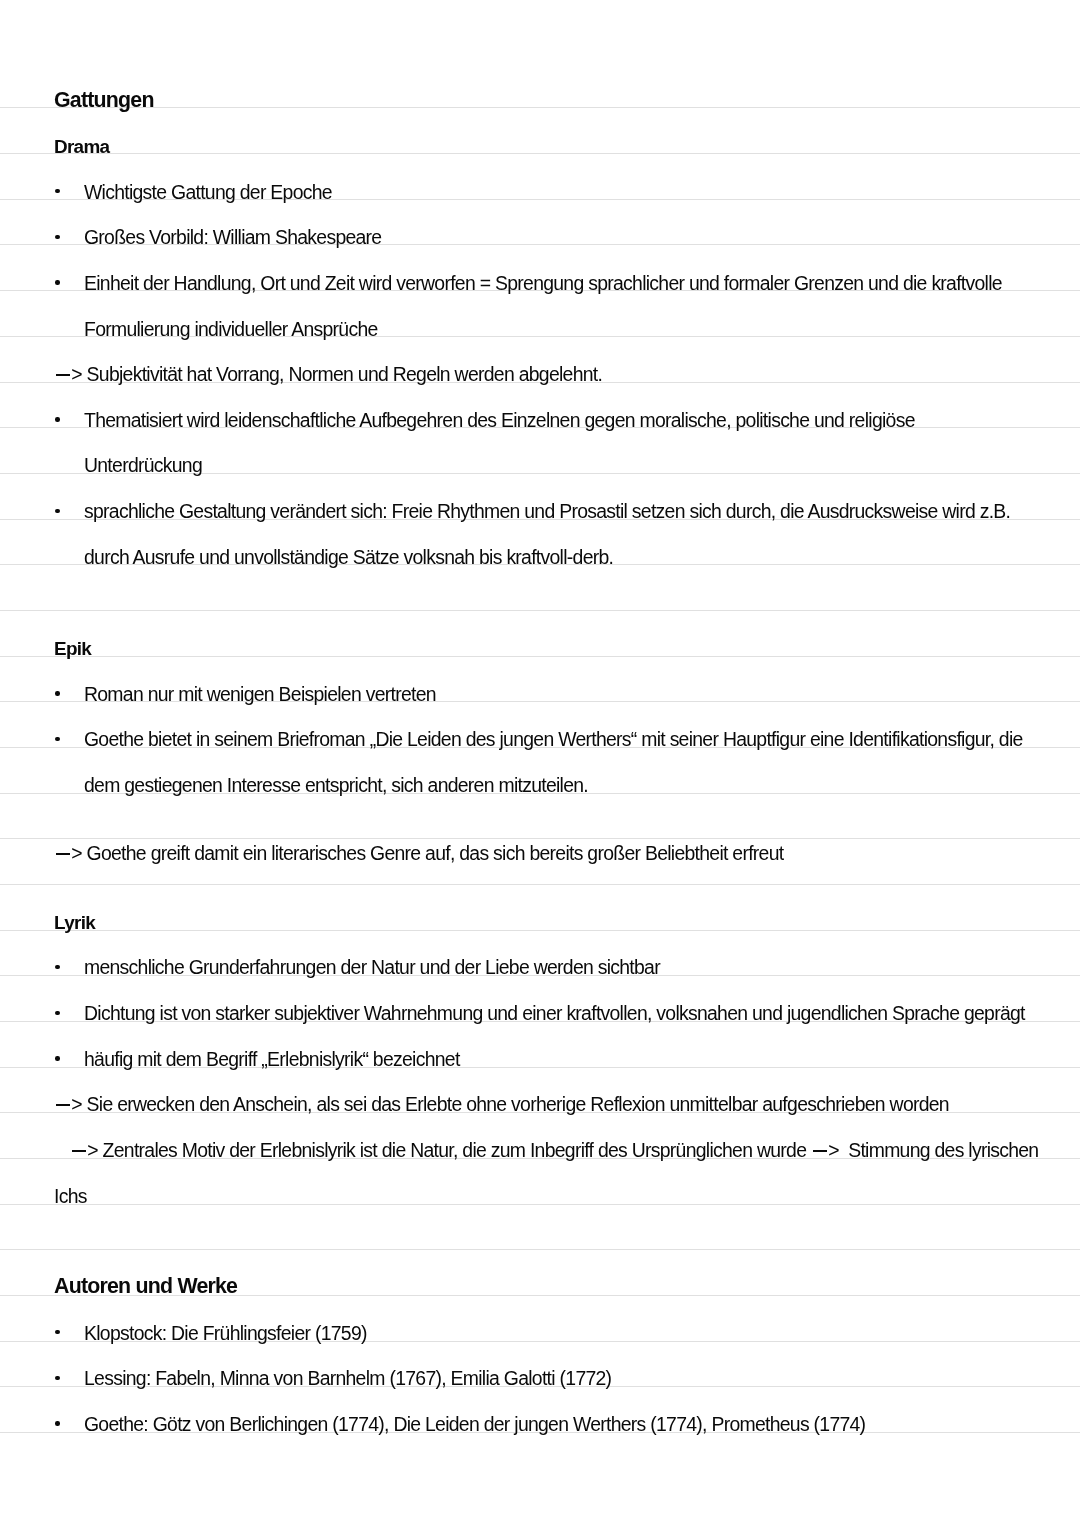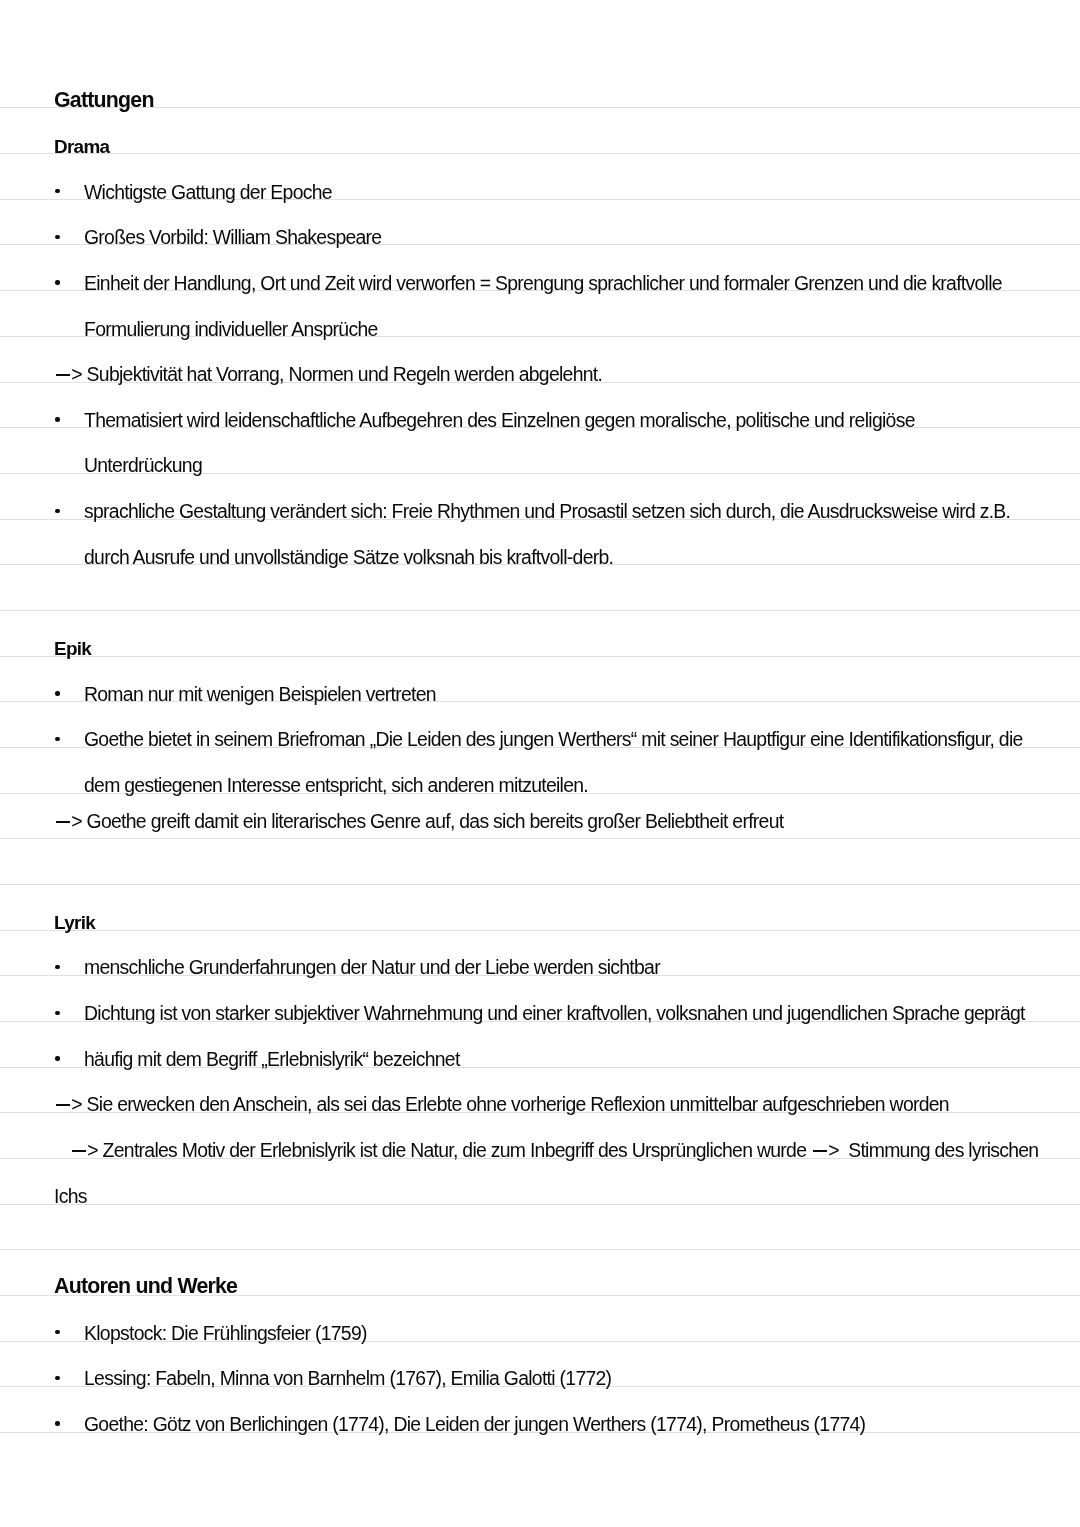--- a/index.html
+++ b/index.html
@@ -73,21 +73,21 @@
     <div class="ln bd" style="left:84.00px;top:465.42px">Unterdrückung</div>
     <div class="dot" style="left:55.30px;top:508.56px"></div>
     <div class="ln bd" style="left:84.00px;top:511.06px">sprachliche Gestaltung verändert sich: Freie Rhythmen und Prosastil setzen sich durch, die Ausdrucksweise wird z.B.</div>
     <div class="ln bd" style="left:84.00px;top:556.70px">durch Ausrufe und unvollständige Sätze volksnah bis kraftvoll-derb.</div>
     <div class="ln h2" style="left:54.00px;top:649.08px">Epik</div>
     <div class="dot" style="left:55.30px;top:691.12px"></div>
     <div class="ln bd" style="left:84.00px;top:693.62px">Roman nur mit wenigen Beispielen vertreten</div>
     <div class="dot" style="left:55.30px;top:736.76px"></div>
     <div class="ln bd" style="left:84.00px;top:739.26px">Goethe bietet in seinem Briefroman „Die Leiden des jungen Werthers“ mit seiner Hauptfigur eine Identifikationsfigur, die</div>
     <div class="ln bd" style="left:84.00px;top:784.90px">dem gestiegenen Interesse entspricht, sich anderen mitzuteilen.</div>
-    <div class="ln bd" style="left:54.00px;top:821px"><span class="emdash"><i></i></span>&gt; Goethe greift damit ein literarisches Genre auf, das sich bereits großer Beliebtheit erfreut</div>
+    <div class="ln bd" style="left:54.00px;top:853px"><span class="emdash"><i></i></span>&gt; Goethe greift damit ein literarisches Genre auf, das sich bereits großer Beliebtheit erfreut</div>
     <div class="ln h2" style="left:54.00px;top:922.92px">Lyrik</div>
     <div class="dot" style="left:55.30px;top:964.96px"></div>
     <div class="ln bd" style="left:84.00px;top:967.46px">menschliche Grunderfahrungen der Natur und der Liebe werden sichtbar</div>
     <div class="dot" style="left:55.30px;top:1010.60px"></div>
     <div class="ln bd" style="left:84.00px;top:1013.10px">Dichtung ist von starker subjektiver Wahrnehmung und einer kraftvollen, volksnahen und jugendlichen Sprache geprägt</div>
     <div class="dot" style="left:55.30px;top:1056.24px"></div>
     <div class="ln bd" style="left:84.00px;top:1058.74px">häufig mit dem Begriff „Erlebnislyrik“ bezeichnet</div>
     <div class="ln bd" style="left:54.00px;top:1104.38px"><span class="emdash"><i></i></span>&gt; Sie erwecken den Anschein, als sei das Erlebte ohne vorherige Reflexion unmittelbar aufgeschrieben worden</div>
     <div class="ln bd" style="left:70px;top:1150.02px"><span class="emdash"><i></i></span>&gt; Zentrales Motiv der Erlebnislyrik ist die Natur, die zum Inbegriff des Ursprünglichen wurde <span class="emdash"><i></i></span>&gt;  Stimmung des lyrischen</div>
     <div class="ln bd" style="left:54.00px;top:1195.66px">Ichs</div>

